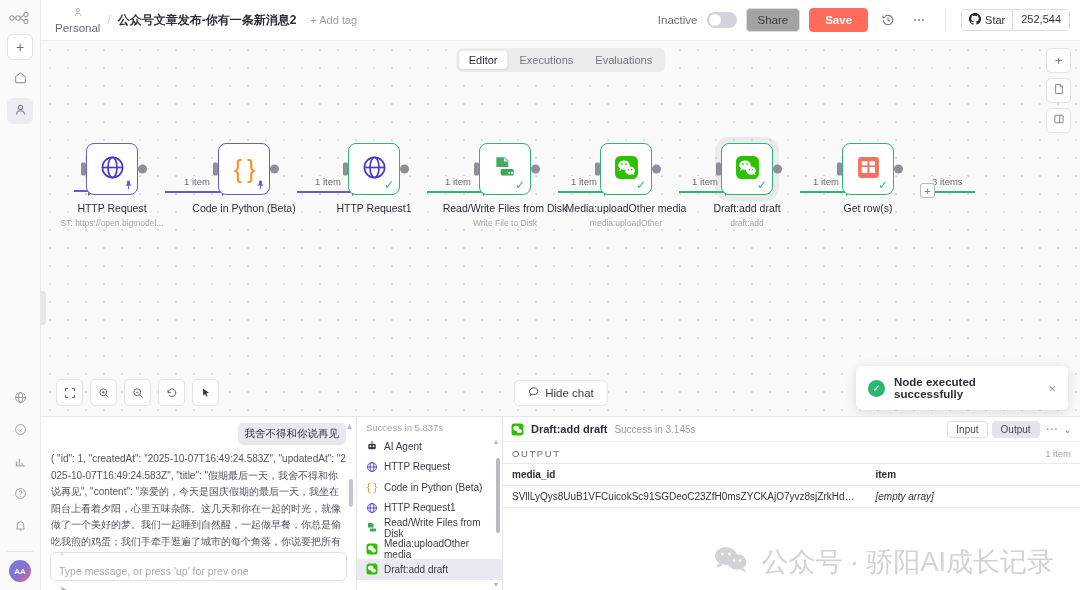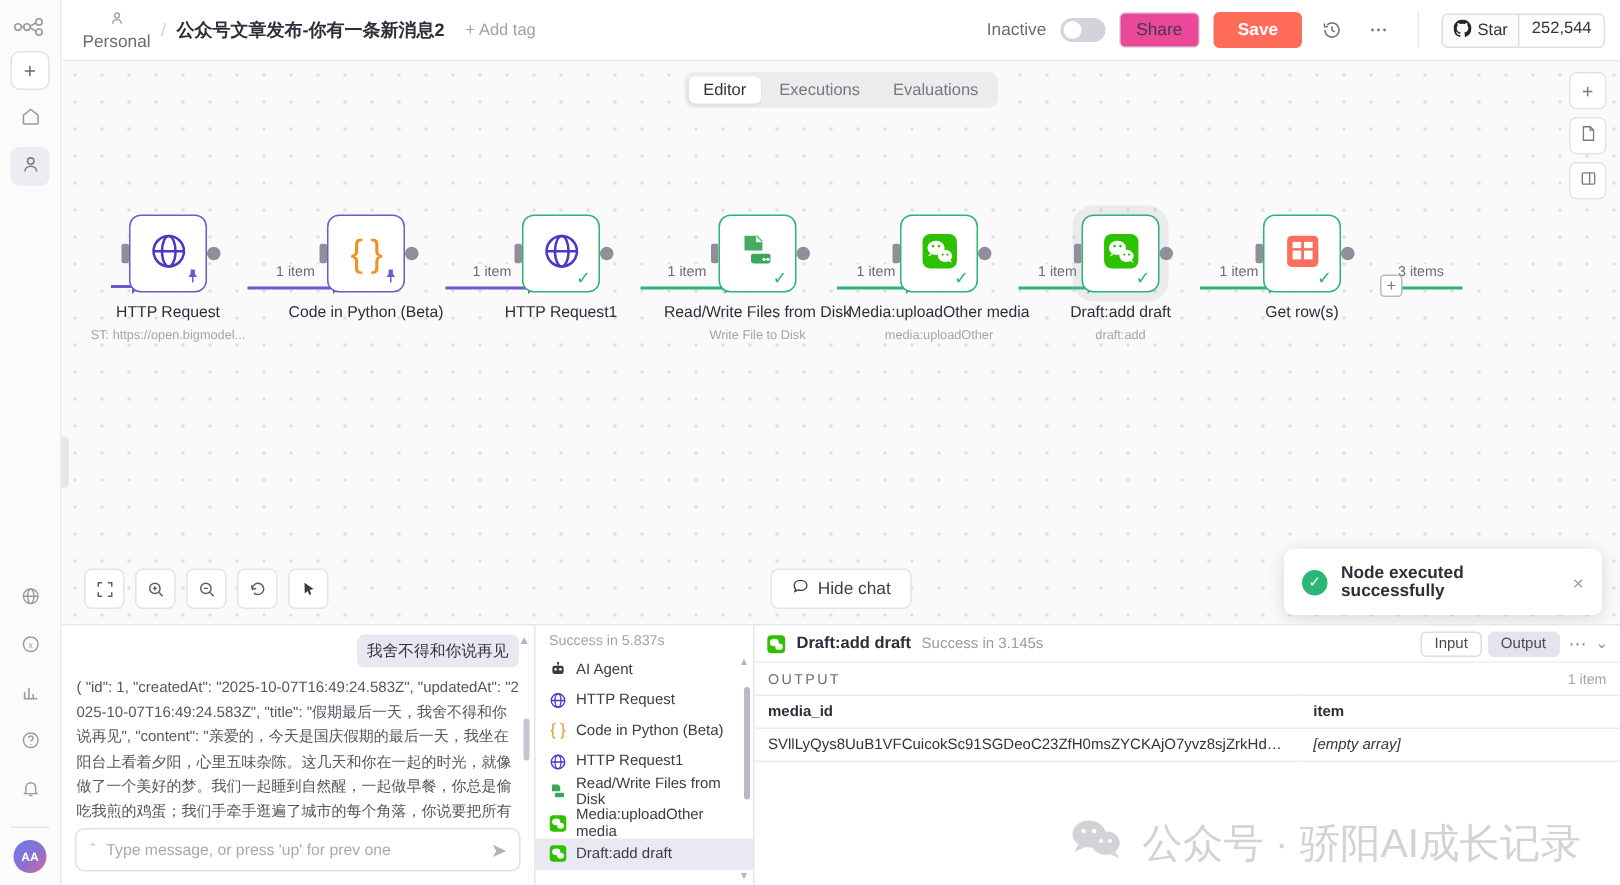--- a/index.html
+++ b/index.html
@@ -55,21 +55,21 @@
   .inactive-lbl { font-size: 11.5px; color: #6b6b77; }
   .toggle {
     width: 30px; height: 16px; border-radius: 9px; background: #d3d3dc;
     position: relative; cursor: pointer;
   }
   .toggle .knob {
     position: absolute; left: 2px; top: 2px; width: 12px; height: 12px;
     border-radius: 50%; background: #fff;
   }
   .btn {
-    border: 1px solid #dcdce3; background: #ec4899; border-radius: 4px;
+    border: 1px solid #dcdce3; background: #a3a3a3; border-radius: 4px;
     font-size: 11.5px; color: #3c3c48; padding: 4px 11px; cursor: pointer;
     font-family: inherit; line-height: 1.3;
   }
   .btn-save { background: #ff6d5a; border-color: #ff6d5a; color: #fff; font-weight: 600; padding: 4px 15px; }
   .icon-btn { width: 22px; height: 22px; display: flex; align-items: center; justify-content: center;
     color: #74747f; cursor: pointer; border-radius: 4px; }
   .hdr-divider { width: 1px; height: 24px; background: #e9e9ee; margin: 0 6px; }
   .star-group { display: flex; align-items: stretch; border: 1px solid #dcdce3; border-radius: 4px; overflow: hidden; }
   .star-left { display: flex; align-items: center; gap: 4px; padding: 3px 7px; background: #fbfbfc; font-size: 11px; color: #33333d; }
   .star-count { padding: 3px 8px; background: #fff; border-left: 1px solid #dcdce3; font-size: 11px; color: #33333d; }
@@ -189,21 +189,21 @@
   }
   .bubble-text {
     clear: both; font-size: 10px; color: #55555f; line-height: 1.65; word-break: break-all;
   }
   .chat-scroll { position: absolute; right: 2px; top: 6px; bottom: 2px; width: 9px; }
   .chat-arrow { color: #b6b6c0; font-size: 8px; text-align: center; line-height: 1; }
   .chat-thumb { position: absolute; right: 3px; top: 62px; width: 4px; height: 28px; background: #c5c5cf; border-radius: 2px; }
   .chat-input-wrap { padding: 4px 9px 9px; }
   .chat-input {
     border: 1px solid #e1e1e8; border-radius: 6px; height: 29px; display: flex;
-    align-items: center; padding: 0 8px; gap: 6px; background: #fff;
+    padding: 0 8px; gap: 6px; background: #fff; flex-direction: column;
   }
   .chat-caret { color: #b6b6c0; font-size: 7px; line-height: 0.9; display:flex; flex-direction:column; }
   .chat-ph { flex: 1; font-size: 10.5px; color: #a8a8b3; }
   .send-ico { color: #b0b0bb; font-size: 13px; cursor: pointer; }
 
   
   .logs-panel { width: 146px; border-right: 1px solid #e5e5ea; display: flex; flex-direction: column; flex:0 0 146px; }
   .clear-exec { margin-left: auto; font-size: 10px; color: #8a8a95; display: flex; align-items: center; gap: 4px; cursor: pointer; }
   .logs-status { font-size: 9.5px; color: #a3a3ad; padding: 5px 9px 3px; }
   .logs-list { flex: 1; overflow: hidden; position: relative; }

